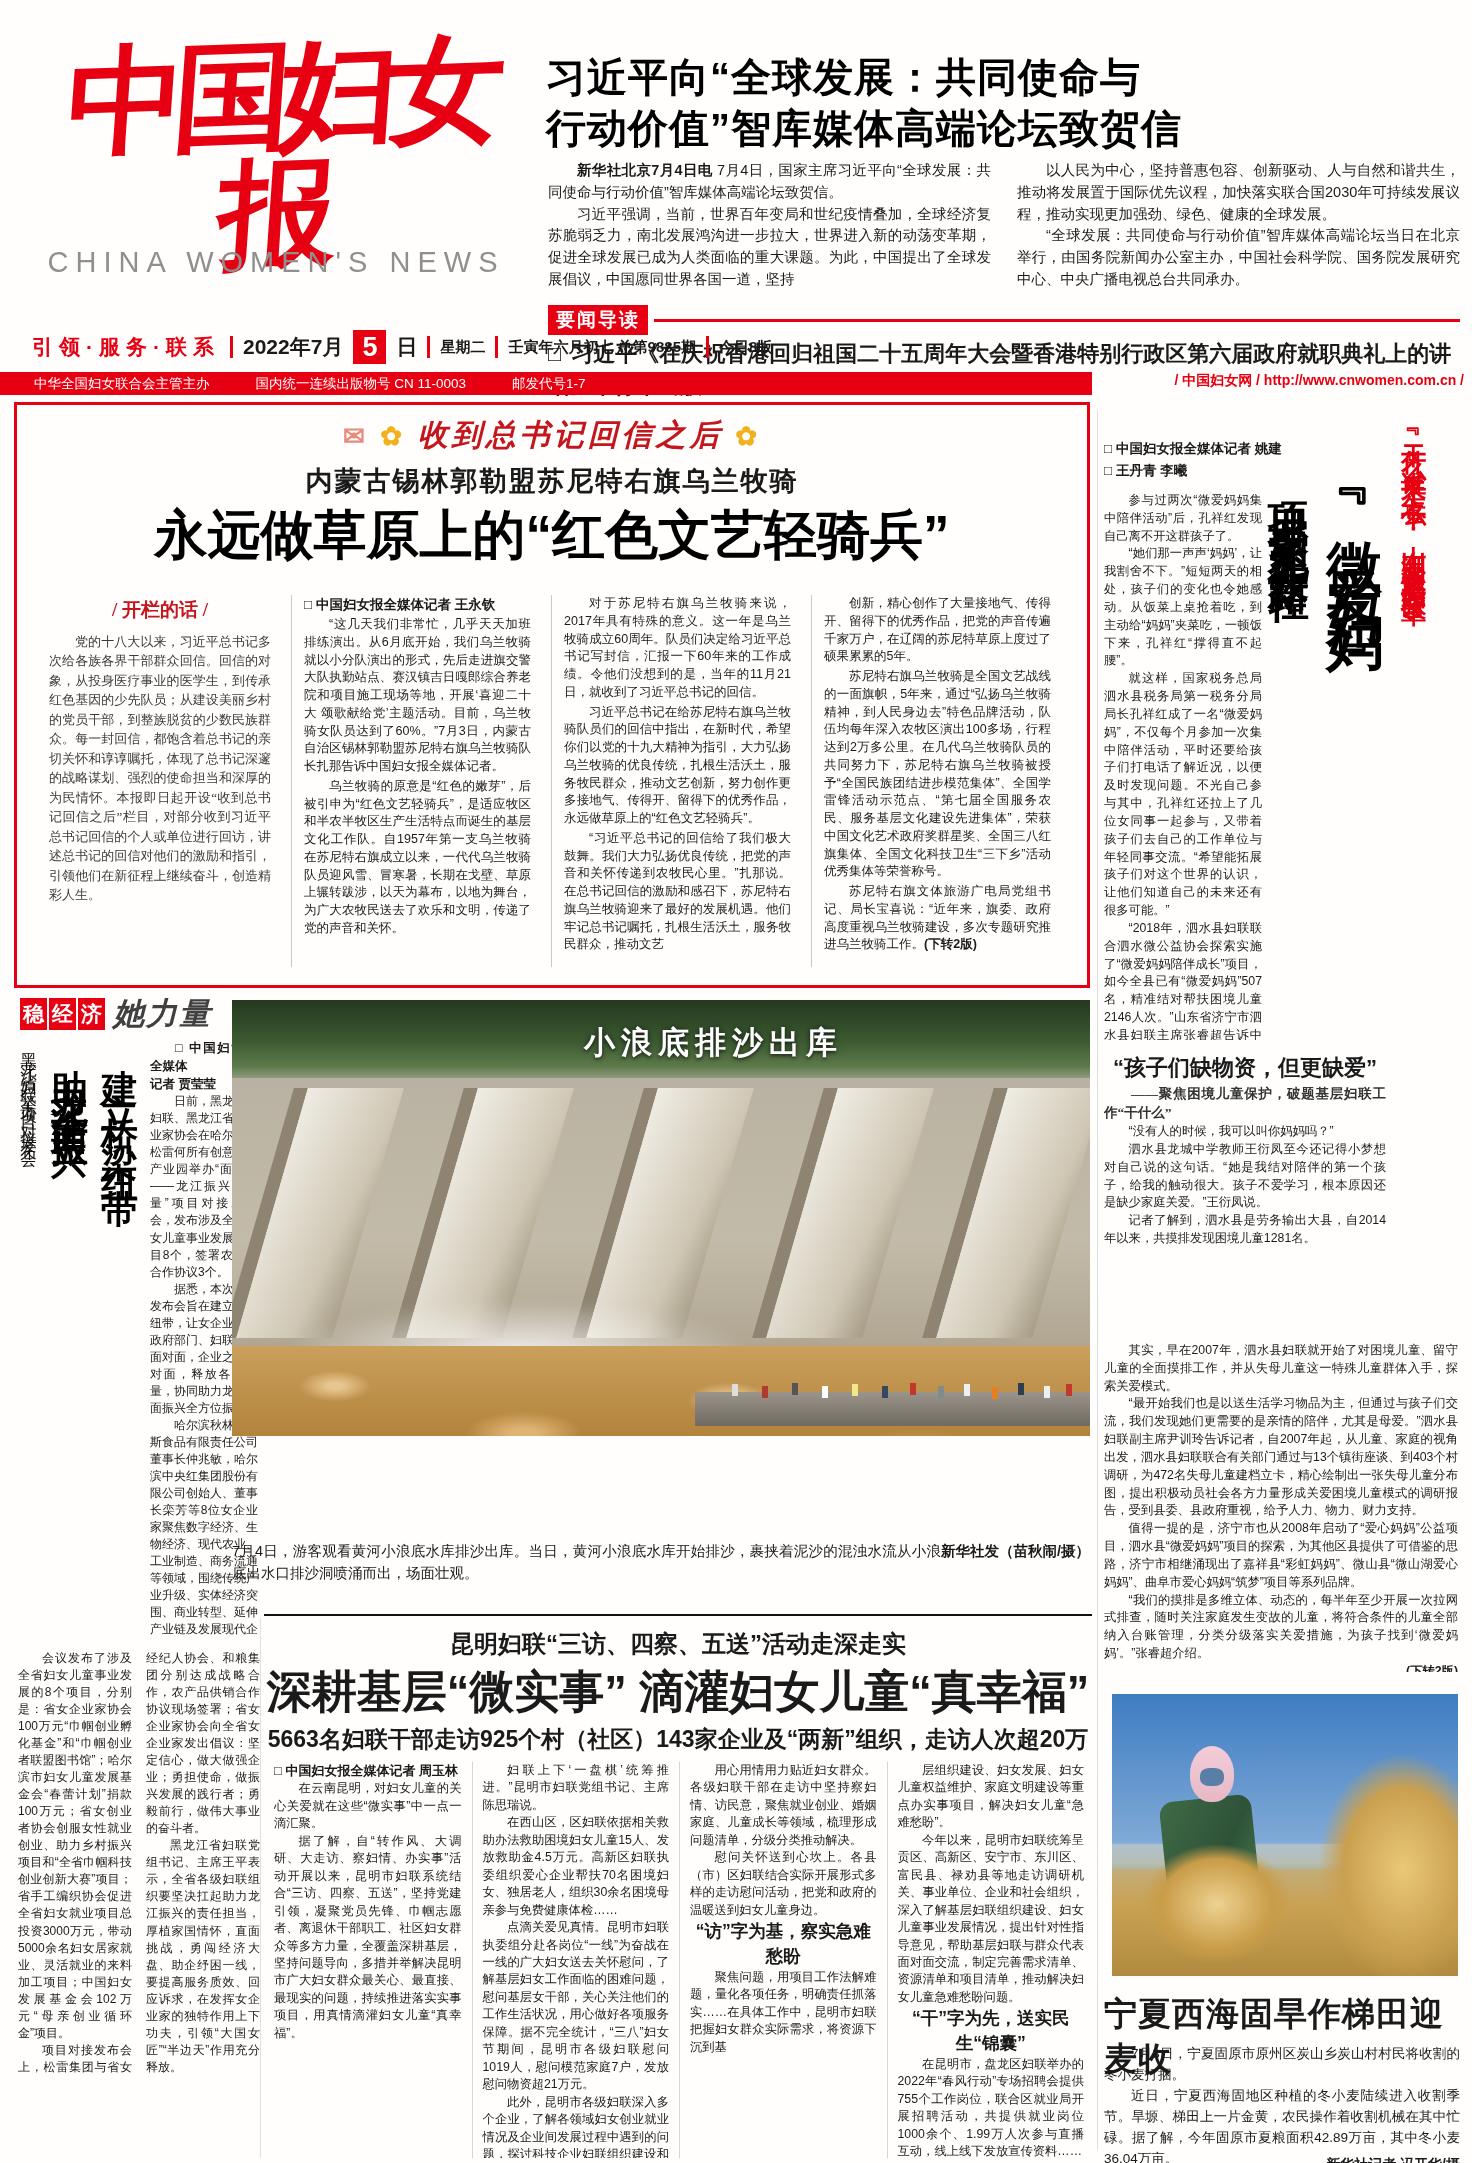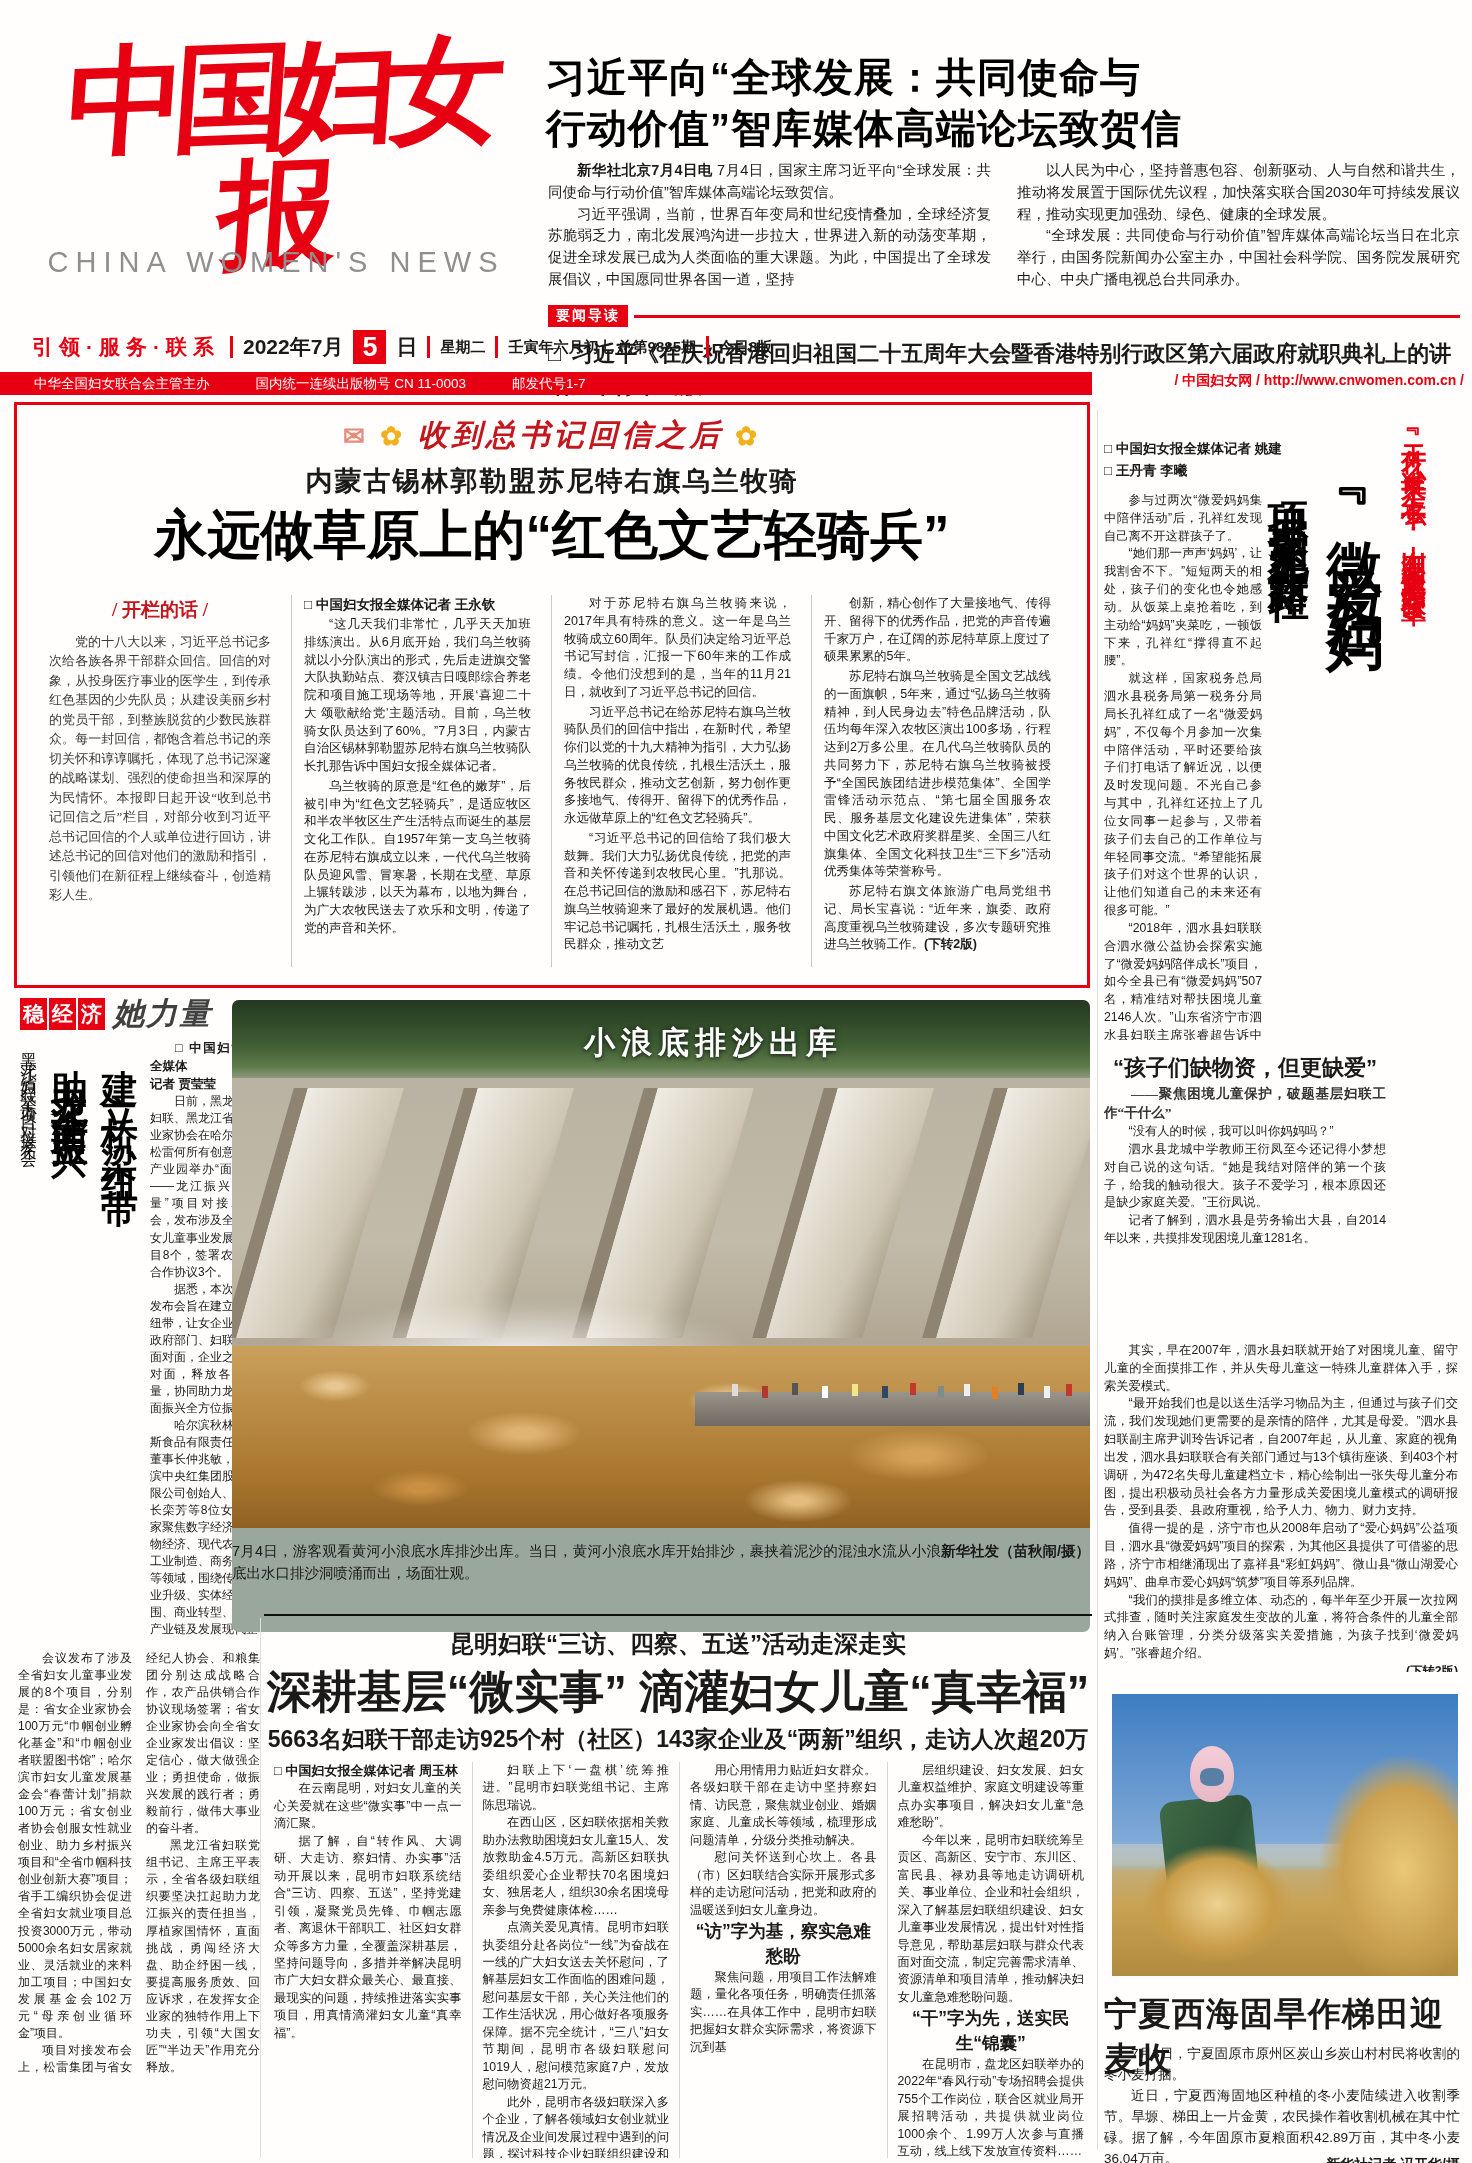--- a/index.html
+++ b/index.html
@@ -14,21 +14,21 @@
     font-size:29px;letter-spacing:7px;font-weight:400;}
   
   .tr-head{left:546px;top:52px;width:918px;font-weight:900;font-size:40px;line-height:1.28;
     letter-spacing:1px;color:#000;}
   .tr-body{left:548px;top:160px;width:912px;height:142px;column-count:2;column-gap:26px;
     font-size:14.5px;line-height:1.5;text-align:justify;overflow:hidden;}
   .tr-body p{margin:0;text-indent:2em;}
   .tr-body .lead-label{font-weight:700;}
   
   .brief-row{left:548px;top:305px;width:912px;display:flex;align-items:center;}
-  .brief-label{background:#e60012;color:#fff;font-weight:700;font-size:14px;
+  .brief-label{background:#e60012;color:#fff;font-weight:700;font-size:19px;
     padding:2px 8px;letter-spacing:2px;}
   .brief-rule{flex:1;height:3px;background:#e60012;margin-left:6px;}
   .brief-item{left:548px;top:338px;width:912px;font-weight:700;font-size:22px;line-height:1.45;}
   .brief-item .sq{font-weight:400;margin-right:10px;}
   
   .dateline{left:32px;top:330px;width:1060px;display:flex;align-items:center;gap:10px;
     font-size:16px;white-space:nowrap;}
   .dl-slogan{color:#e60012;font-size:21px;font-weight:700;letter-spacing:6px;}
   .dl-bar{width:3px;height:22px;background:#e60012;}
   .dl-date{font-weight:700;font-size:21px;}
@@ -71,21 +71,21 @@
   .hl-vhead{writing-mode:vertical-rl;height:590px;font-weight:900;color:#000;}
   .hl-vhead span{display:block;font-size:37px;letter-spacing:10px;}
   .hl-vhead .l1{letter-spacing:24px;}
   .hl-text{flex:1;overflow:hidden;font-size:12px;line-height:1.42;text-align:justify;padding-left:6px;}
   .hl-text p{margin:0;text-indent:2em;}
   .hl-byline{font-weight:700;font-size:12.5px;margin-bottom:4px;}
   .hl-bottom{left:18px;top:1650px;width:242px;height:500px;column-count:2;column-gap:14px;
     font-size:12px;line-height:1.42;text-align:justify;overflow:hidden;}
   .hl-bottom p{margin:0;text-indent:2em;}
   
-  .photo1{left:232px;top:1000px;width:858px;height:632px;overflow:hidden;background:#9aa79c;border-radius:7px;}
+  .photo1{left:232px;top:1000px;width:858px;height:436px;overflow:hidden;background:#9aa79c;}
   .p1-trees{position:absolute;left:0;top:0;width:100%;height:78px;
     background:linear-gradient(#24381f,#3d5c33 55%,#5d7a4a 85%,#8d9a7f);}
   .p1-dam{position:absolute;left:0;top:78px;width:100%;height:268px;
     background:linear-gradient(#b9b2a2,#c3bba9 60%,#b0a692);}
   .chute{position:absolute;top:10px;width:96px;height:250px;transform:skewX(-16deg);
     background:linear-gradient(100deg,#efece4,#cfc7b4 70%,#a79d88);box-shadow:-14px 0 0 #8e8471;}
   .p1-water{position:absolute;left:0;top:346px;width:100%;height:182px;
     background:
       radial-gradient(60px 26px at 12% 22%,#e8c690 12%,transparent 60%),
       radial-gradient(90px 34px at 34% 48%,#dfb372 15%,transparent 65%),

